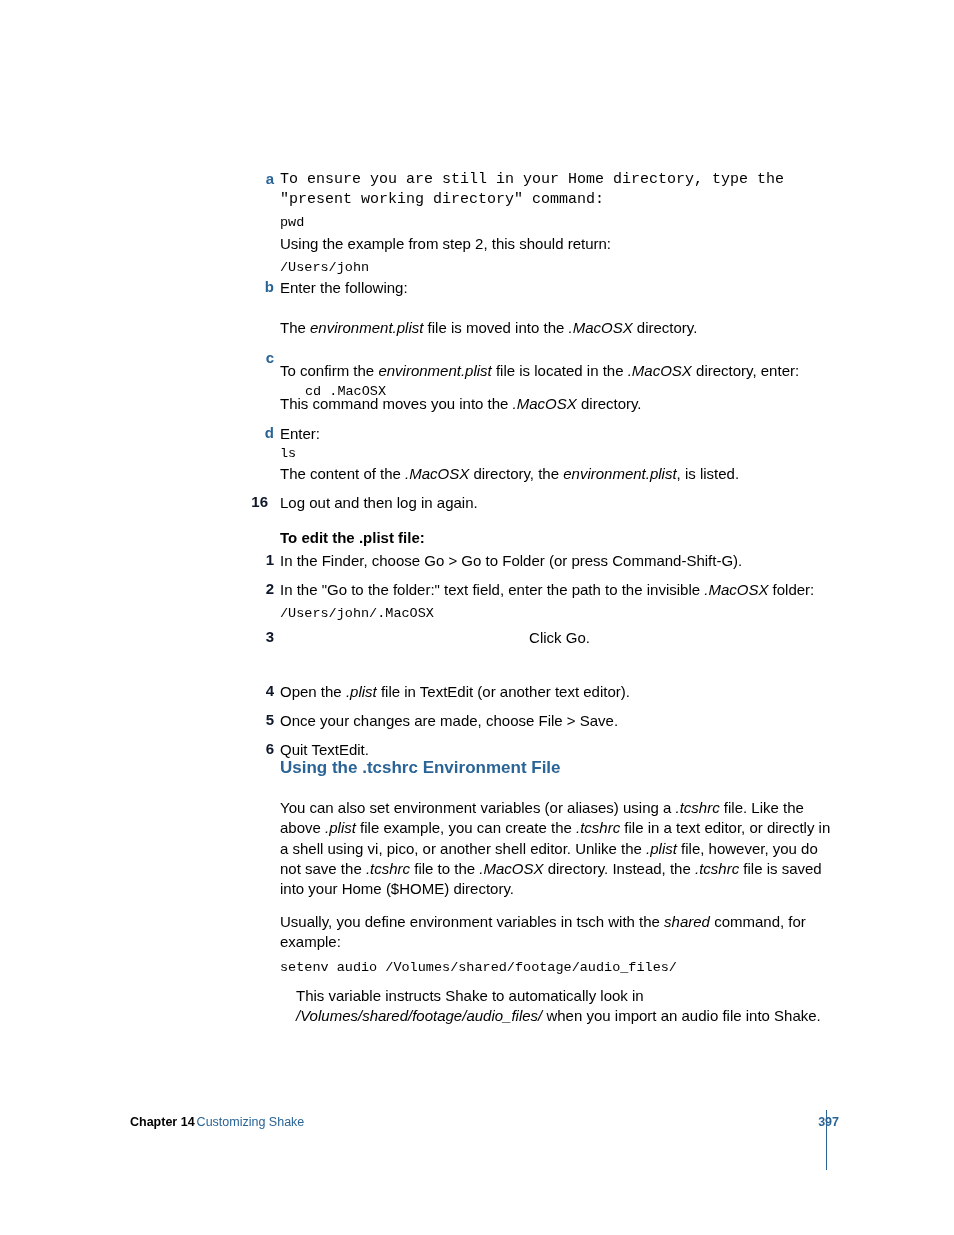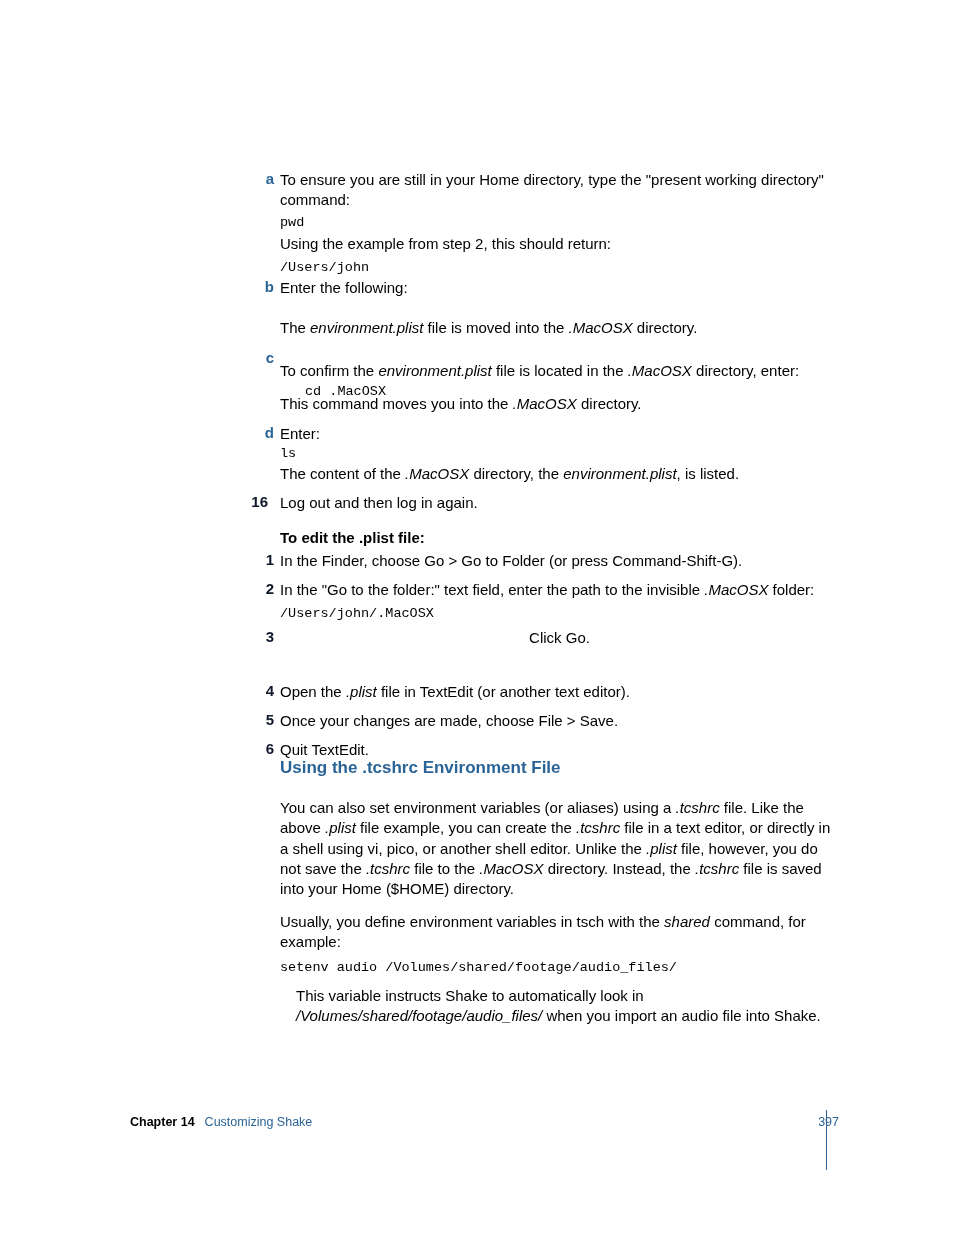--- a/index.html
+++ b/index.html
@@ -54,41 +54,41 @@
   }
   .footer {
     position: absolute;
     left: 130px; right: 115px;
     top: 1115px;
     font-size: 12.5px;
     display: flex;
     justify-content: space-between;
     align-items: flex-start;
   }
-  .footer-left { display: flex; gap: 10px; }
+  .footer-left { display: flex; gap: 2px; }
   .footer .chapter-label { font-weight: bold; }
   .footer .chapter-title { color: #2a6496; }
-  .footer .pnum { font-weight: normal; color: #2a6496; }
+  .footer .pnum { font-weight: bold; color: #2a6496; }
   .footer-rule {
     position: absolute;
     left: 826px;
     top: 1110px;
     width: 0;
     height: 60px;
     border-left: 1.5px solid #2a6496;
   }
   
 </style>
 </head>
 <body>
 
 <div class="page">
 
   <div class="marker-col" style="top:170px;">a</div>
-  <div class="block" style="top:170px;">
+  <div class="block" style="top:170px;font-family:Liberation Mono, monospace;">
     <span>To ensure you are still in your Home directory, type the "present working directory" command:</span>
   </div>
   <div class="block mono" style="top:213px;">pwd</div>
   <div class="block" style="top:234px;">Using the example from step 2, this should return:</div>
   <div class="block mono" style="top:258px;">/Users/john</div>
 
   <div class="marker-col" style="top:278px;">b</div>
   <div class="block" style="top:278px;">Enter the following:</div>
   <div class="block" style="top:318px;">
     <span>The </span><span class="italic">environment.plist</span><span> file is moved into the </span><span class="italic">.MacOSX</span><span> directory.</span>

